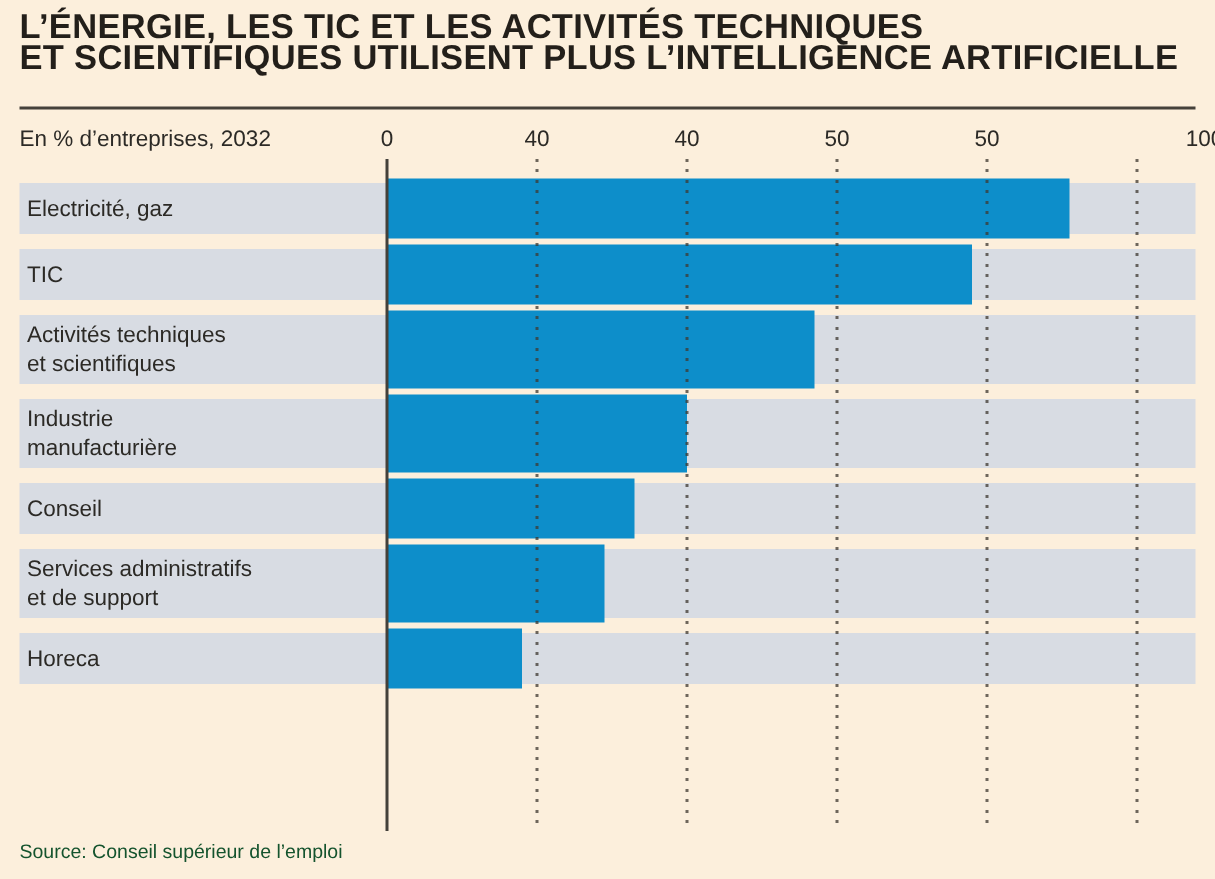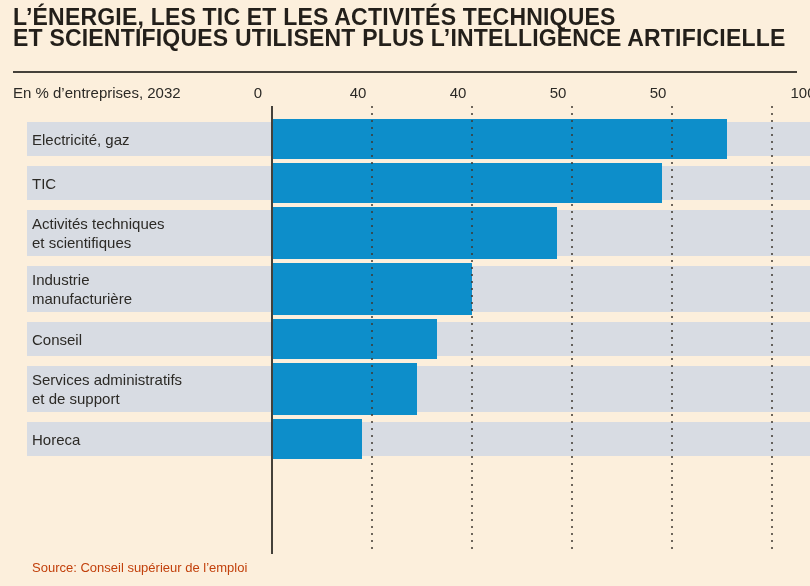--- a/index.html
+++ b/index.html
@@ -35,21 +35,21 @@
   }
   .unit-label { position: absolute; left: 0; top: 1px; }
   .tick {
     position: absolute;
     top: 1px;
     transform: translateX(-50%);
     color: #2c2a26;
   }
   .chart {
     position: absolute;
-    left: 27px; top: 106px; width: 784px; height: 448px;
+    left: 13px; top: 106px; width: 784px; height: 448px;
   }
   .rows { position: absolute; left: 0; top: 16px; width: 784px; }
   .row {
     position: relative;
     width: 784px;
     background: #d8dce3;
     margin-bottom: 10px;
     display: flex;
     align-items: center;
   }
@@ -79,22 +79,21 @@
     background-image: repeating-linear-gradient(to bottom, rgba(62,56,48,0.75) 0 2px, rgba(0,0,0,0) 2px 7px);
   }
   .gridline.zero {
     background-image: none;
     background-color: #44413a;
   }
   .source {
     position: absolute;
     left: 13px; top: 560px;
     font-size: 13px;
-    color: #c2410c;
-    margin-left: 19px;
+    color: #14532d;
   }
 </style>
 </head>
 <body>
 
 <div class="page">
   <h1 class="title">
     <span>L’ÉNERGIE, LES TIC ET LES ACTIVITÉS TECHNIQUES</span>
     <span>ET SCIENTIFIQUES UTILISENT PLUS L’INTELLIGENCE ARTIFICIELLE</span>
   </h1>

